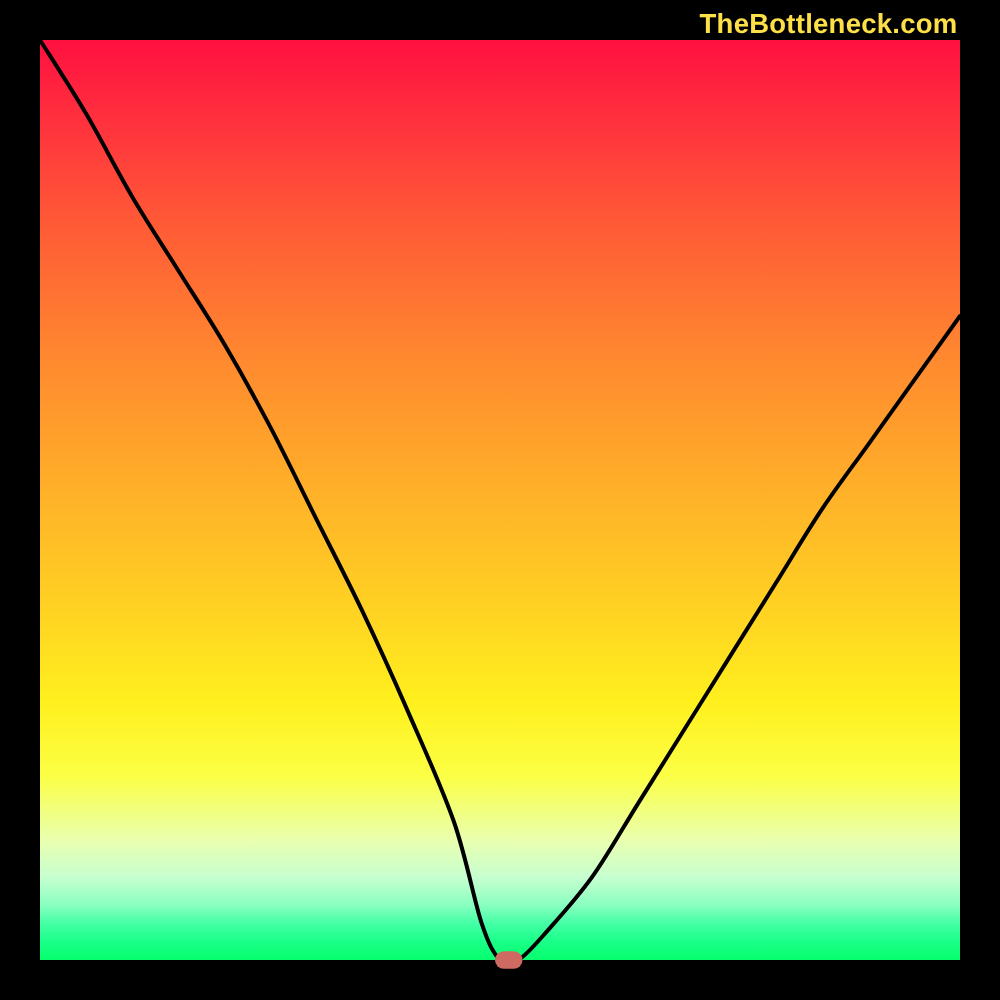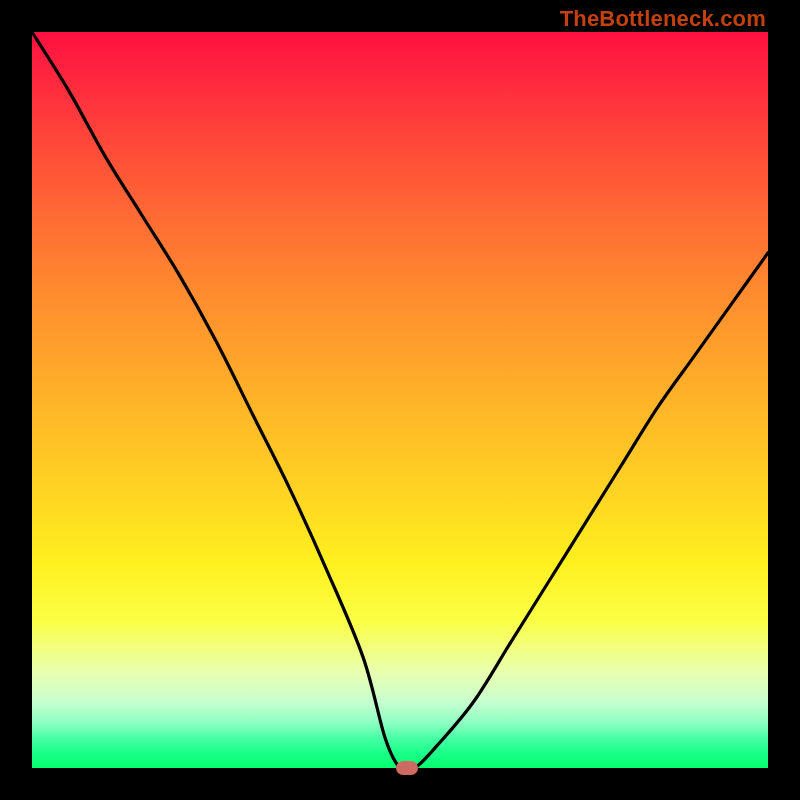--- a/index.html
+++ b/index.html
@@ -41,21 +41,21 @@
       #06ff6d 100%
     );
   }
   .attribution {
     position: absolute;
     top: 6px;
     right: 34px;
     font-family: Arial, Helvetica, sans-serif;
     font-size: 22px;
     font-weight: 600;
-    color: #c2410c;
+    color: #fde047;
     letter-spacing: 0.2px;
   }
   svg.curve {
     position: absolute;
     left: 0;
     top: 0;
     width: 736px;
     height: 736px;
     overflow: visible;
   }

